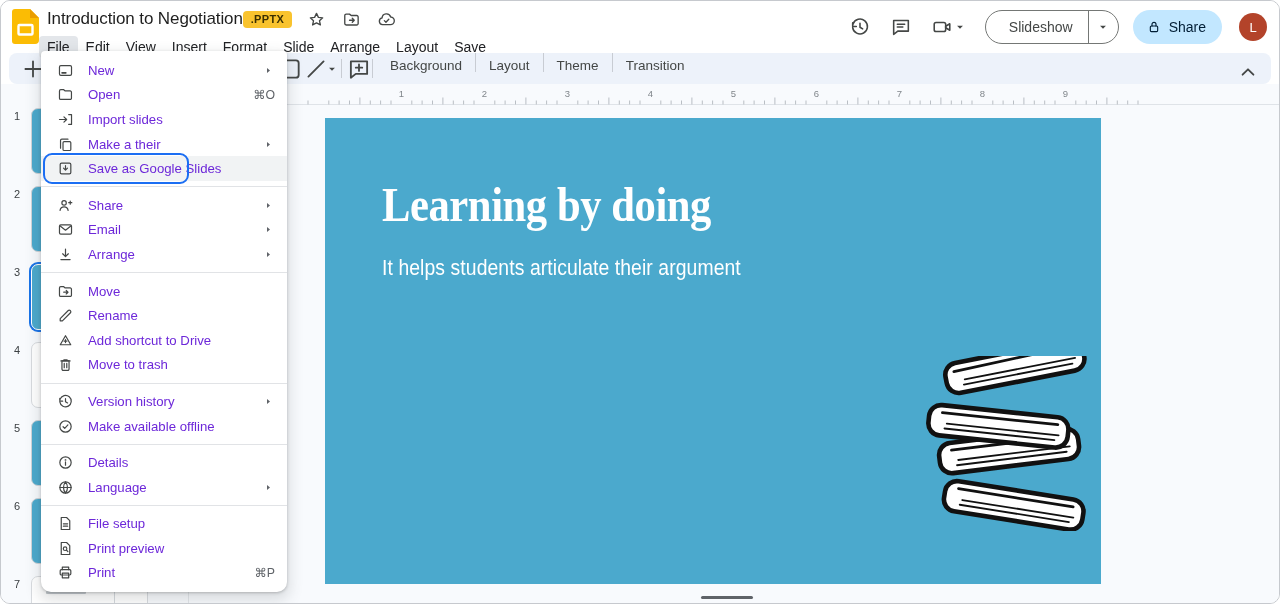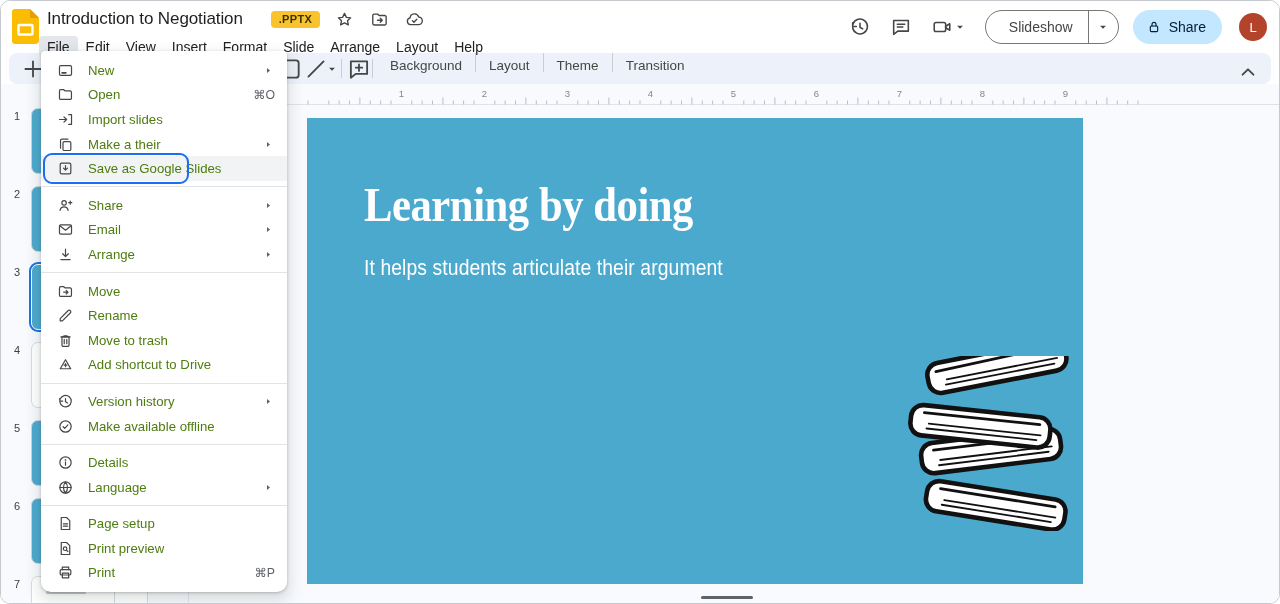--- a/index.html
+++ b/index.html
@@ -6,21 +6,21 @@
   body { background:#fff; font-family:"Liberation Sans", sans-serif; -webkit-font-smoothing:antialiased; }
   .window { position:relative; width:1280px; height:604px; background:#fff; border:1px solid #c6c9ce;
             border-radius:10px; overflow:hidden; }
 
   
   .header { position:absolute; left:0; top:0; right:0; height:52px; background:#fff; z-index:5;padding-left:24px; }
   .logo { position:absolute; left:11px; top:8px; width:27px; height:35px; cursor:pointer; }
   .head-left { position:absolute; left:46px; top:6px; }
   .title-row { display:flex; align-items:center; height:24px; }
   .doc-title { font-size:17px; color:#1f1f1f; font-weight:500; letter-spacing:-0.1px; white-space:nowrap; }
-  .badge { margin-left:28px; background:#f9c32e; color:#3b2f00; font-size:11px; font-weight:700;
+  .badge { margin-left:0; background:#f9c32e; color:#3b2f00; font-size:11px; font-weight:700;
            padding:2px 8px 3px; border-radius:4px; letter-spacing:.3px; }
   .title-icons { display:flex; align-items:center; gap:16px; margin-left:15px; color:#444746; }
   .title-icons .ic { width:19px; height:19px; display:inline-flex; cursor:pointer; }
   .menubar { display:flex; margin-top:5px; margin-left:-8px; }
   .menu-bar-item { border:0; background:transparent; font-family:inherit; font-size:14px; color:#202124;
            padding:2px 8px; border-radius:4px; cursor:pointer; line-height:18px; }
   .menu-bar-item.active { background:#e3e6ea; }
   .head-right { position:absolute; right:12px; top:9px; display:flex; align-items:center; }
   .hr-icon { width:22px; height:22px; color:#444746; display:inline-flex; align-items:center; justify-content:center; cursor:pointer; }
   .hr-gap { margin-left:19px; }
@@ -68,42 +68,42 @@
   .thumb { position:absolute; left:30px; top:0; width:117px; height:66px; border-radius:7px; background:#fff;
            border:1px solid #d8dbdf; cursor:pointer; overflow:hidden; }
   .thumb.teal { background:#4ba9cd; border-color:#cfd4d9; }
   .thumb.selected { box-shadow:0 0 0 2px #1a73e8; border-color:#fff; }
   .thumb .mark-a { position:absolute; left:9px; top:27px; width:34px; height:6px; background:rgba(255,255,255,.95); border-radius:1px; }
   .thumb .mark-b { position:absolute; left:9px; top:38px; width:22px; height:4px; background:rgba(255,255,255,.8); border-radius:1px; }
   .thumb.light .mark-a { background:#c3c8cd; height:3px; top:14px; left:14px; width:40px; }
   .thumb.light .mark-b { background:#d4d8dc; width:1px; height:40px; left:82px; top:12px; }
 
   
-  .slide { position:absolute; left:306px; top:34px; width:776px; height:466px; background:#4ba9cd; }
+  .slide { position:absolute; left:324px; top:34px; width:776px; height:466px; background:#4ba9cd; }
   .slide-title { position:absolute; left:57px; top:58px; color:#fff; font-family:"Liberation Serif", serif;
                  font-weight:700; font-size:49px; letter-spacing:-0.5px; transform:scaleX(.87);
                  transform-origin:left top; white-space:nowrap; cursor:text; }
   .slide-subtitle { position:absolute; left:57px; top:138px; color:#fff; font-size:21.5px; letter-spacing:.1px;
                  transform:scaleX(.9); transform-origin:left top; white-space:nowrap; cursor:text; }
   .books { position:absolute; left:588px; top:238px; width:195px; height:175px; cursor:pointer; }
   .notes-handle { position:absolute; left:700px; bottom:4px; width:52px; height:3px; border-radius:2px;
                  background:#5f6368; cursor:row-resize; }
 
   
   .file-menu { position:absolute; left:40px; top:50px; width:246px; background:#fff; z-index:10;
                border-radius:4px 4px 10px 10px; padding:7px 0;
                box-shadow:0 1px 3px rgba(60,64,67,.3), 0 6px 14px 3px rgba(60,64,67,.15); }
   .menu-sep { height:1px; background:#e1e3e6; margin:5.5px 0; }
   .mi { position:relative; display:flex; align-items:center; height:24.6px; padding:0 12px 0 16px;
         cursor:pointer; }
   .mi.highlighted { background:#f1f3f4; }
   .mi-ring { position:absolute; left:2px; top:-3px; width:146px; height:30.5px; border:2.5px solid #1b6ef3;
              border-radius:9px; pointer-events:none; }
   .mi-icon { width:17px; height:17px; display:inline-flex; color:#444746; flex:none; }
-  .mi-label { margin-left:14px; font-size:13.2px; color:#4d7c0f; flex:1; white-space:nowrap; }
+  .mi-label { margin-left:14px; font-size:13.2px; color:#6d28d9; flex:1; white-space:nowrap; }
   .mi-shortcut { font-size:12.3px; color:#5f6368; margin-left:10px; }
   .mi-sub { width:13px; height:13px; color:#5f6368; display:inline-flex; margin-left:10px; }
   svg { display:block; }
 </style>
 </head>
 <body>
 
 <div class="window">
 
   <div class="header">
@@ -140,21 +140,21 @@
       </div>
       <div class="menubar" id="menubar">
           <button class="menu-bar-item active">File</button>
           <button class="menu-bar-item">Edit</button>
           <button class="menu-bar-item">View</button>
           <button class="menu-bar-item">Insert</button>
           <button class="menu-bar-item">Format</button>
           <button class="menu-bar-item">Slide</button>
           <button class="menu-bar-item">Arrange</button>
           <button class="menu-bar-item">Layout</button>
-          <button class="menu-bar-item">Help</button>
+          <button class="menu-bar-item">Save</button>
         </div>
     </div>
     <div class="head-right">
       <span class="hr-icon">
           <svg viewBox="0 0 24 24" width="100%" height="100%" fill="none" stroke="currentColor" stroke-width="1.7" stroke-linecap="round" stroke-linejoin="round">
             <path d="M12 8v4.3l2.9 1.8"></path>
             <path d="M4.4 8.7A8.1 8.1 0 1 1 4 12.6"></path>
             <path d="M4 7.5v4h4"></path>
           </svg>
         </span>
@@ -543,36 +543,36 @@
         <span class="mi-icon">
           <svg viewBox="0 0 24 24" width="100%" height="100%" fill="none" stroke="currentColor" stroke-width="1.7" stroke-linecap="round" stroke-linejoin="round">
             <path d="M4.5 19.5v-3.1L15.9 5a1.9 1.9 0 0 1 2.7 0l.4.4a1.9 1.9 0 0 1 0 2.7L7.6 19.5z"></path>
           </svg>
         </span>
         <span class="mi-label">Rename</span>
       </div>
       <div class="mi">
         <span class="mi-icon">
           <svg viewBox="0 0 24 24" width="100%" height="100%" fill="none" stroke="currentColor" stroke-width="1.7" stroke-linecap="round" stroke-linejoin="round">
+            <path d="M12 5.2 4.6 18h14.8z"></path>
+            <path d="M12 10.7v4.2M9.9 12.8h4.2"></path>
+          </svg>
+        </span>
+        <span class="mi-label">Add shortcut to Drive</span>
+      </div>
+      <div class="mi">
+        <span class="mi-icon">
+          <svg viewBox="0 0 24 24" width="100%" height="100%" fill="none" stroke="currentColor" stroke-width="1.7" stroke-linecap="round" stroke-linejoin="round">
             <path d="M5.5 7h13M9.7 7V5.3h4.6V7"></path>
             <path d="M7 7h10v11.5a1.8 1.8 0 0 1-1.8 1.8H8.8A1.8 1.8 0 0 1 7 18.5z"></path>
             <path d="M10.2 10.5v6M13.8 10.5v6"></path>
           </svg>
         </span>
         <span class="mi-label">Move to trash</span>
       </div>
-      <div class="mi">
-        <span class="mi-icon">
-          <svg viewBox="0 0 24 24" width="100%" height="100%" fill="none" stroke="currentColor" stroke-width="1.7" stroke-linecap="round" stroke-linejoin="round">
-            <path d="M12 5.2 4.6 18h14.8z"></path>
-            <path d="M12 10.7v4.2M9.9 12.8h4.2"></path>
-          </svg>
-        </span>
-        <span class="mi-label">Add shortcut to Drive</span>
-      </div>
       <div class="menu-sep"></div>
       <div class="mi">
         <span class="mi-icon">
           <svg viewBox="0 0 24 24" width="100%" height="100%" fill="none" stroke="currentColor" stroke-width="1.7" stroke-linecap="round" stroke-linejoin="round">
             <path d="M12 8v4.3l2.9 1.8"></path>
             <path d="M4.4 8.7A8.1 8.1 0 1 1 4 12.6"></path>
             <path d="M4 7.5v4h4"></path>
           </svg>
         </span>
         <span class="mi-label">Version history</span>
@@ -617,21 +617,21 @@
         </span>
       </div>
       <div class="menu-sep"></div>
       <div class="mi">
         <span class="mi-icon">
           <svg viewBox="0 0 24 24" width="100%" height="100%" fill="none" stroke="currentColor" stroke-width="1.7" stroke-linecap="round" stroke-linejoin="round">
             <path d="M6 3.5h7.5L18 8v12.5H6z"></path>
             <path d="M9 12.5h6M9 15.8h6"></path>
           </svg>
         </span>
-        <span class="mi-label">Page setup</span>
+        <span class="mi-label">File setup</span>
       </div>
       <div class="mi">
         <span class="mi-icon">
           <svg viewBox="0 0 24 24" width="100%" height="100%" fill="none" stroke="currentColor" stroke-width="1.7" stroke-linecap="round" stroke-linejoin="round">
             <path d="M6 3.5h7.5L18 8v12.5H6z"></path>
             <circle cx="11.4" cy="12.3" r="2.5"></circle>
             <path d="M13.3 14.3l2 2"></path>
           </svg>
         </span>
         <span class="mi-label">Print preview</span>

